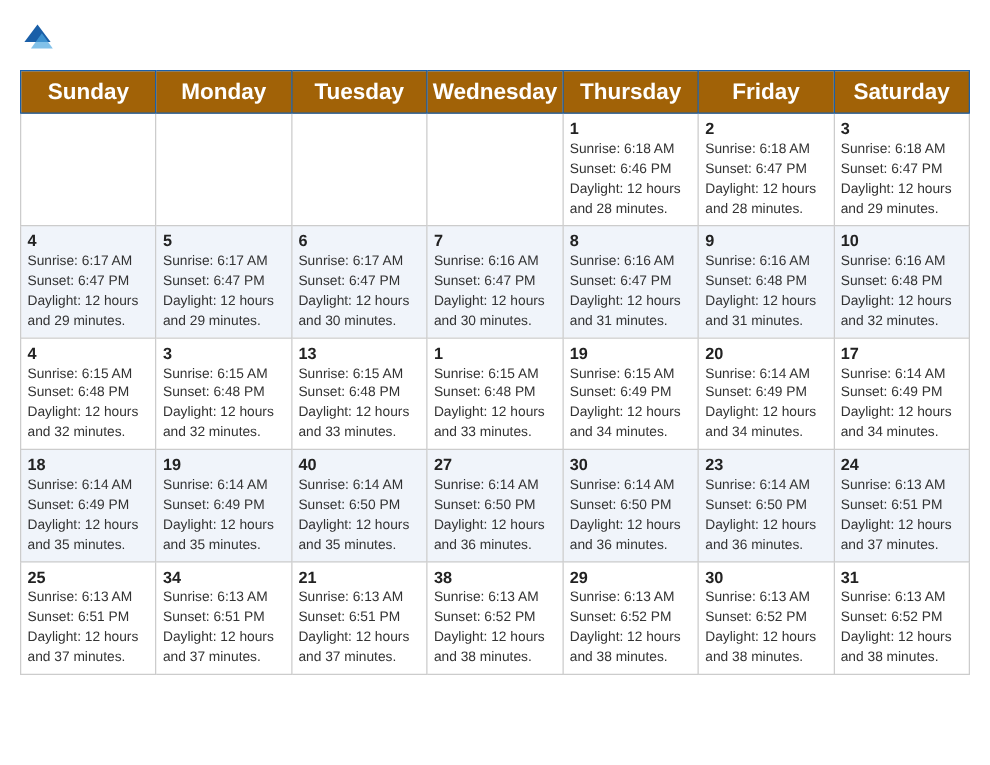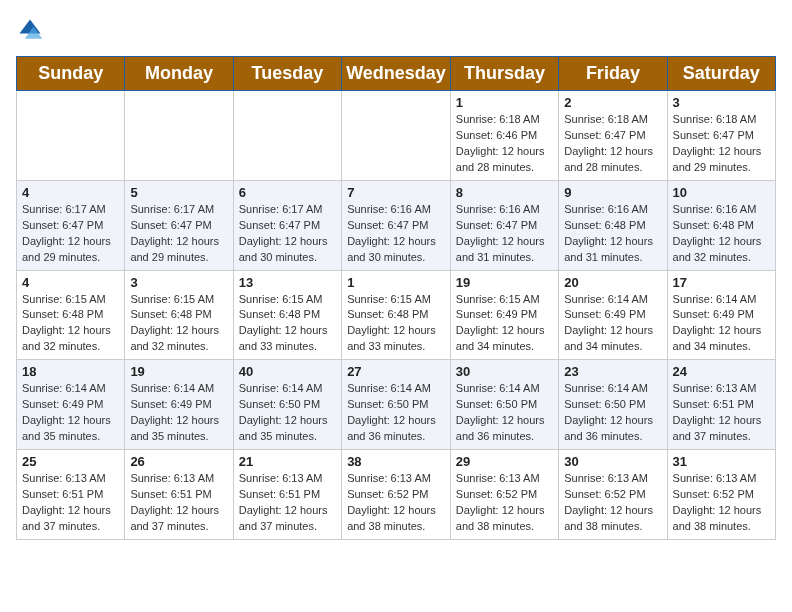--- a/index.html
+++ b/index.html
@@ -290,21 +290,21 @@
       </tr>
       <tr>
         <td>
           <div class="day-num">25</div>
           <div class="day-info" style="white-space: pre-line;">Sunrise: 6:13 AM
 Sunset: 6:51 PM
 Daylight: 12 hours
 and 37 minutes.</div>
         </td>
         <td>
-          <div class="day-num">26</div>
+          <div class="day-num">34</div>
           <div class="day-info" style="white-space: pre-line;">Sunrise: 6:13 AM
 Sunset: 6:51 PM
 Daylight: 12 hours
 and 37 minutes.</div>
         </td>
         <td>
           <div class="day-num">21</div>
           <div class="day-info" style="white-space: pre-line;">Sunrise: 6:13 AM
 Sunset: 6:51 PM
 Daylight: 12 hours

